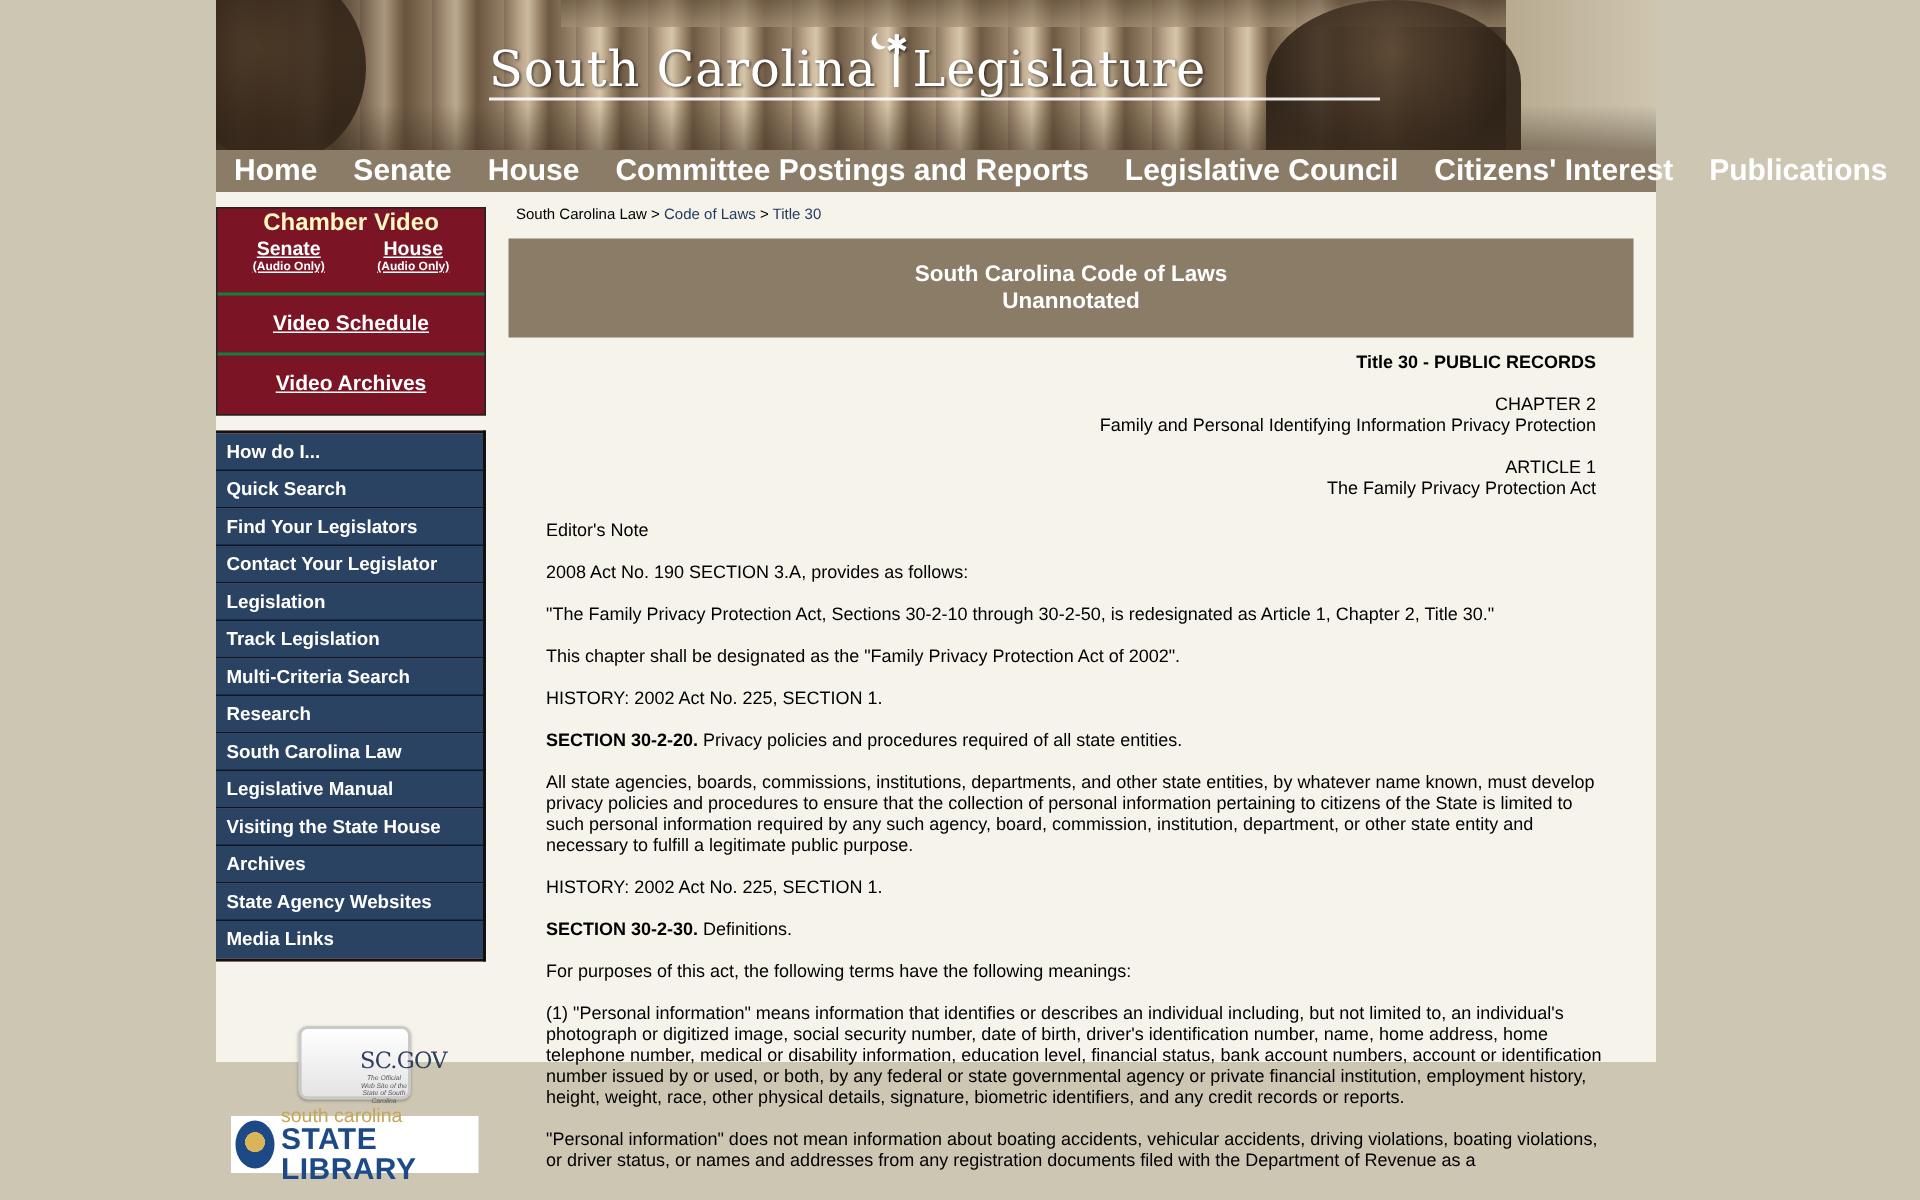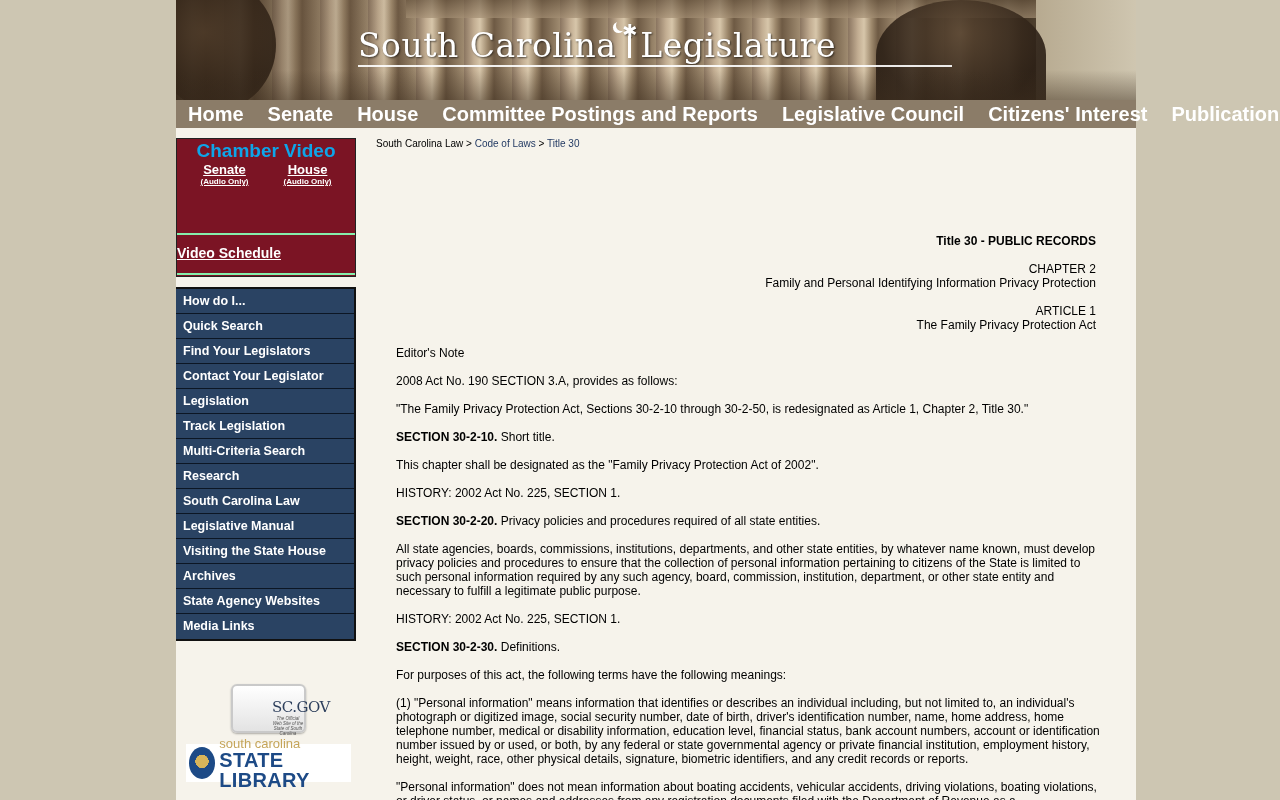--- a/index.html
+++ b/index.html
@@ -4,21 +4,21 @@
 <style>
   * { box-sizing: border-box; margin: 0; padding: 0; }
   html, body { width: 1280px; height: 800px; overflow: hidden; }
   body {
     background: #cdc6b2;
     font-family: "Liberation Sans", sans-serif;
     color: #000;
     position: relative;
   }
   .page {
-    position: absolute; left: 176px; top: 0; width: 960px; height: 800px;
+    position: absolute; left: 144px; top: 0; width: 960px; height: 708px;
     background: #f6f3eb;
   }
   
   .banner {
     position: absolute; left: 0; top: 0; width: 960px; height: 100px;
     background:
       linear-gradient(90deg, rgba(40,28,16,0.85) 0%, rgba(90,70,50,0.35) 12%, rgba(0,0,0,0) 25%, rgba(0,0,0,0) 75%, rgba(40,30,18,0.75) 86%, rgba(60,45,28,0.6) 95%, rgba(205,198,178,0.3) 100%),
       repeating-linear-gradient(90deg, #8a7560 0px, #c2ad92 10px, #d7c6aa 16px, #9a8569 24px, #6e5a44 30px, #9f8b70 48px),
       #9c8870;
     overflow: hidden;
@@ -84,29 +84,29 @@
   .lock::before {
     content: ""; position: absolute; left: 2px; top: -6px; width: 6px; height: 6px;
     border: 2px solid #c9d9e6; border-bottom: none; border-radius: 4px 4px 0 0;
   }
   
   .video-box {
     position: absolute; left: 0; top: 138px; width: 180px; height: 139px;
     background: #7b1424; border: 1px solid #222;
   }
   .video-box .vb-title {
-    text-align: center; color: #0ea5e9; font-weight: bold; font-size: 19px; margin-top: 1px;
+    text-align: center; color: #fef9c3; font-weight: bold; font-size: 16px; margin-top: 1px;
   }
   .video-box .vb-row { display: flex; justify-content: space-around; padding: 0 6px; }
   .video-box .vb-col { text-align: center; color: #fff; }
   .video-box .vb-col a { color: #fff; font-weight: bold; font-size: 13px; text-decoration: underline; display: block; }
   .video-box .vb-col .sub { font-size: 8px; text-decoration: underline; font-weight: bold; }
   .video-box .vb-link {
-    position: absolute; left: 0; width: 178px; height: 38px; border-top: 2px solid #86efac;
-    display: flex; align-items: center; justify-content: flex-start; margin-top: 38px;
+    position: absolute; left: 0; width: 178px; height: 38px; border-top: 2px solid #15803d;
+    display: flex; align-items: center; justify-content: center;
   }
   .video-box .vb-link a { color: #fff; font-weight: bold; font-size: 14px; text-decoration: underline; }
   .menu {
     position: absolute; left: 0; top: 287px; width: 180px;
     background: #fca5a5; border: 2px solid #111; border-left: none;
   }
   .menu a {
     display: block; height: 25px; line-height: 24px; color: #fff; font-weight: bold;
     font-size: 12.5px; text-decoration: none; padding-left: 7px;
     border-bottom: 1px solid #0c1624; background: #2a4363;
@@ -227,35 +227,38 @@
     <span class="txt">
       <div class="t1">south carolina</div>
       <div class="t2">STATE LIBRARY</div>
     </span>
   </a>
 
   <div class="breadcrumb">
     <span>South Carolina Law</span><span> &gt; </span><a href="#">Code of Laws</a><span> &gt; </span><a href="#">Title 30</a>
   </div>
 
+  <div class="code-header">
+    <div>South Carolina Code of Laws</div>
+    <div>Unannotated</div>
+  </div>
 
   <div class="doc">
     <p class="center b">Title 30 - PUBLIC RECORDS</p>
     <div class="center">
       <div>CHAPTER 2</div>
       <p>Family and Personal Identifying Information Privacy Protection</p>
     </div>
     <div class="center">
       <div>ARTICLE 1</div>
       <p>The Family Privacy Protection Act</p>
     </div>
     <p>Editor's Note</p>
     <p>2008 Act No. 190 SECTION 3.A, provides as follows:</p>
     <p>"The Family Privacy Protection Act, Sections 30-2-10 through 30-2-50, is redesignated as Article 1, Chapter 2, Title 30."</p>
-    <p><span class="b">SECTION 30-2-10.</span><span> Short title.</span></p>
     <p>This chapter shall be designated as the "Family Privacy Protection Act of 2002".</p>
     <p>HISTORY: 2002 Act No. 225, SECTION 1.</p>
     <p><span class="b">SECTION 30-2-20.</span><span> Privacy policies and procedures required of all state entities.</span></p>
     <p>All state agencies, boards, commissions, institutions, departments, and other state entities, by whatever name known, must develop privacy policies and procedures to ensure that the collection of personal information pertaining to citizens of the State is limited to such personal information required by any such agency, board, commission, institution, department, or other state entity and necessary to fulfill a legitimate public purpose.</p>
     <p>HISTORY: 2002 Act No. 225, SECTION 1.</p>
     <p><span class="b">SECTION 30-2-30.</span><span> Definitions.</span></p>
     <p>For purposes of this act, the following terms have the following meanings:</p>
     <p>(1) "Personal information" means information that identifies or describes an individual including, but not limited to, an individual's photograph or digitized image, social security number, date of birth, driver's identification number, name, home address, home telephone number, medical or disability information, education level, financial status, bank account numbers, account or identification number issued by or used, or both, by any federal or state governmental agency or private financial institution, employment history, height, weight, race, other physical details, signature, biometric identifiers, and any credit records or reports.</p>
     <p>"Personal information" does not mean information about boating accidents, vehicular accidents, driving violations, boating violations, or driver status, or names and addresses from any registration documents filed with the Department of Revenue as a</p>
   </div>

